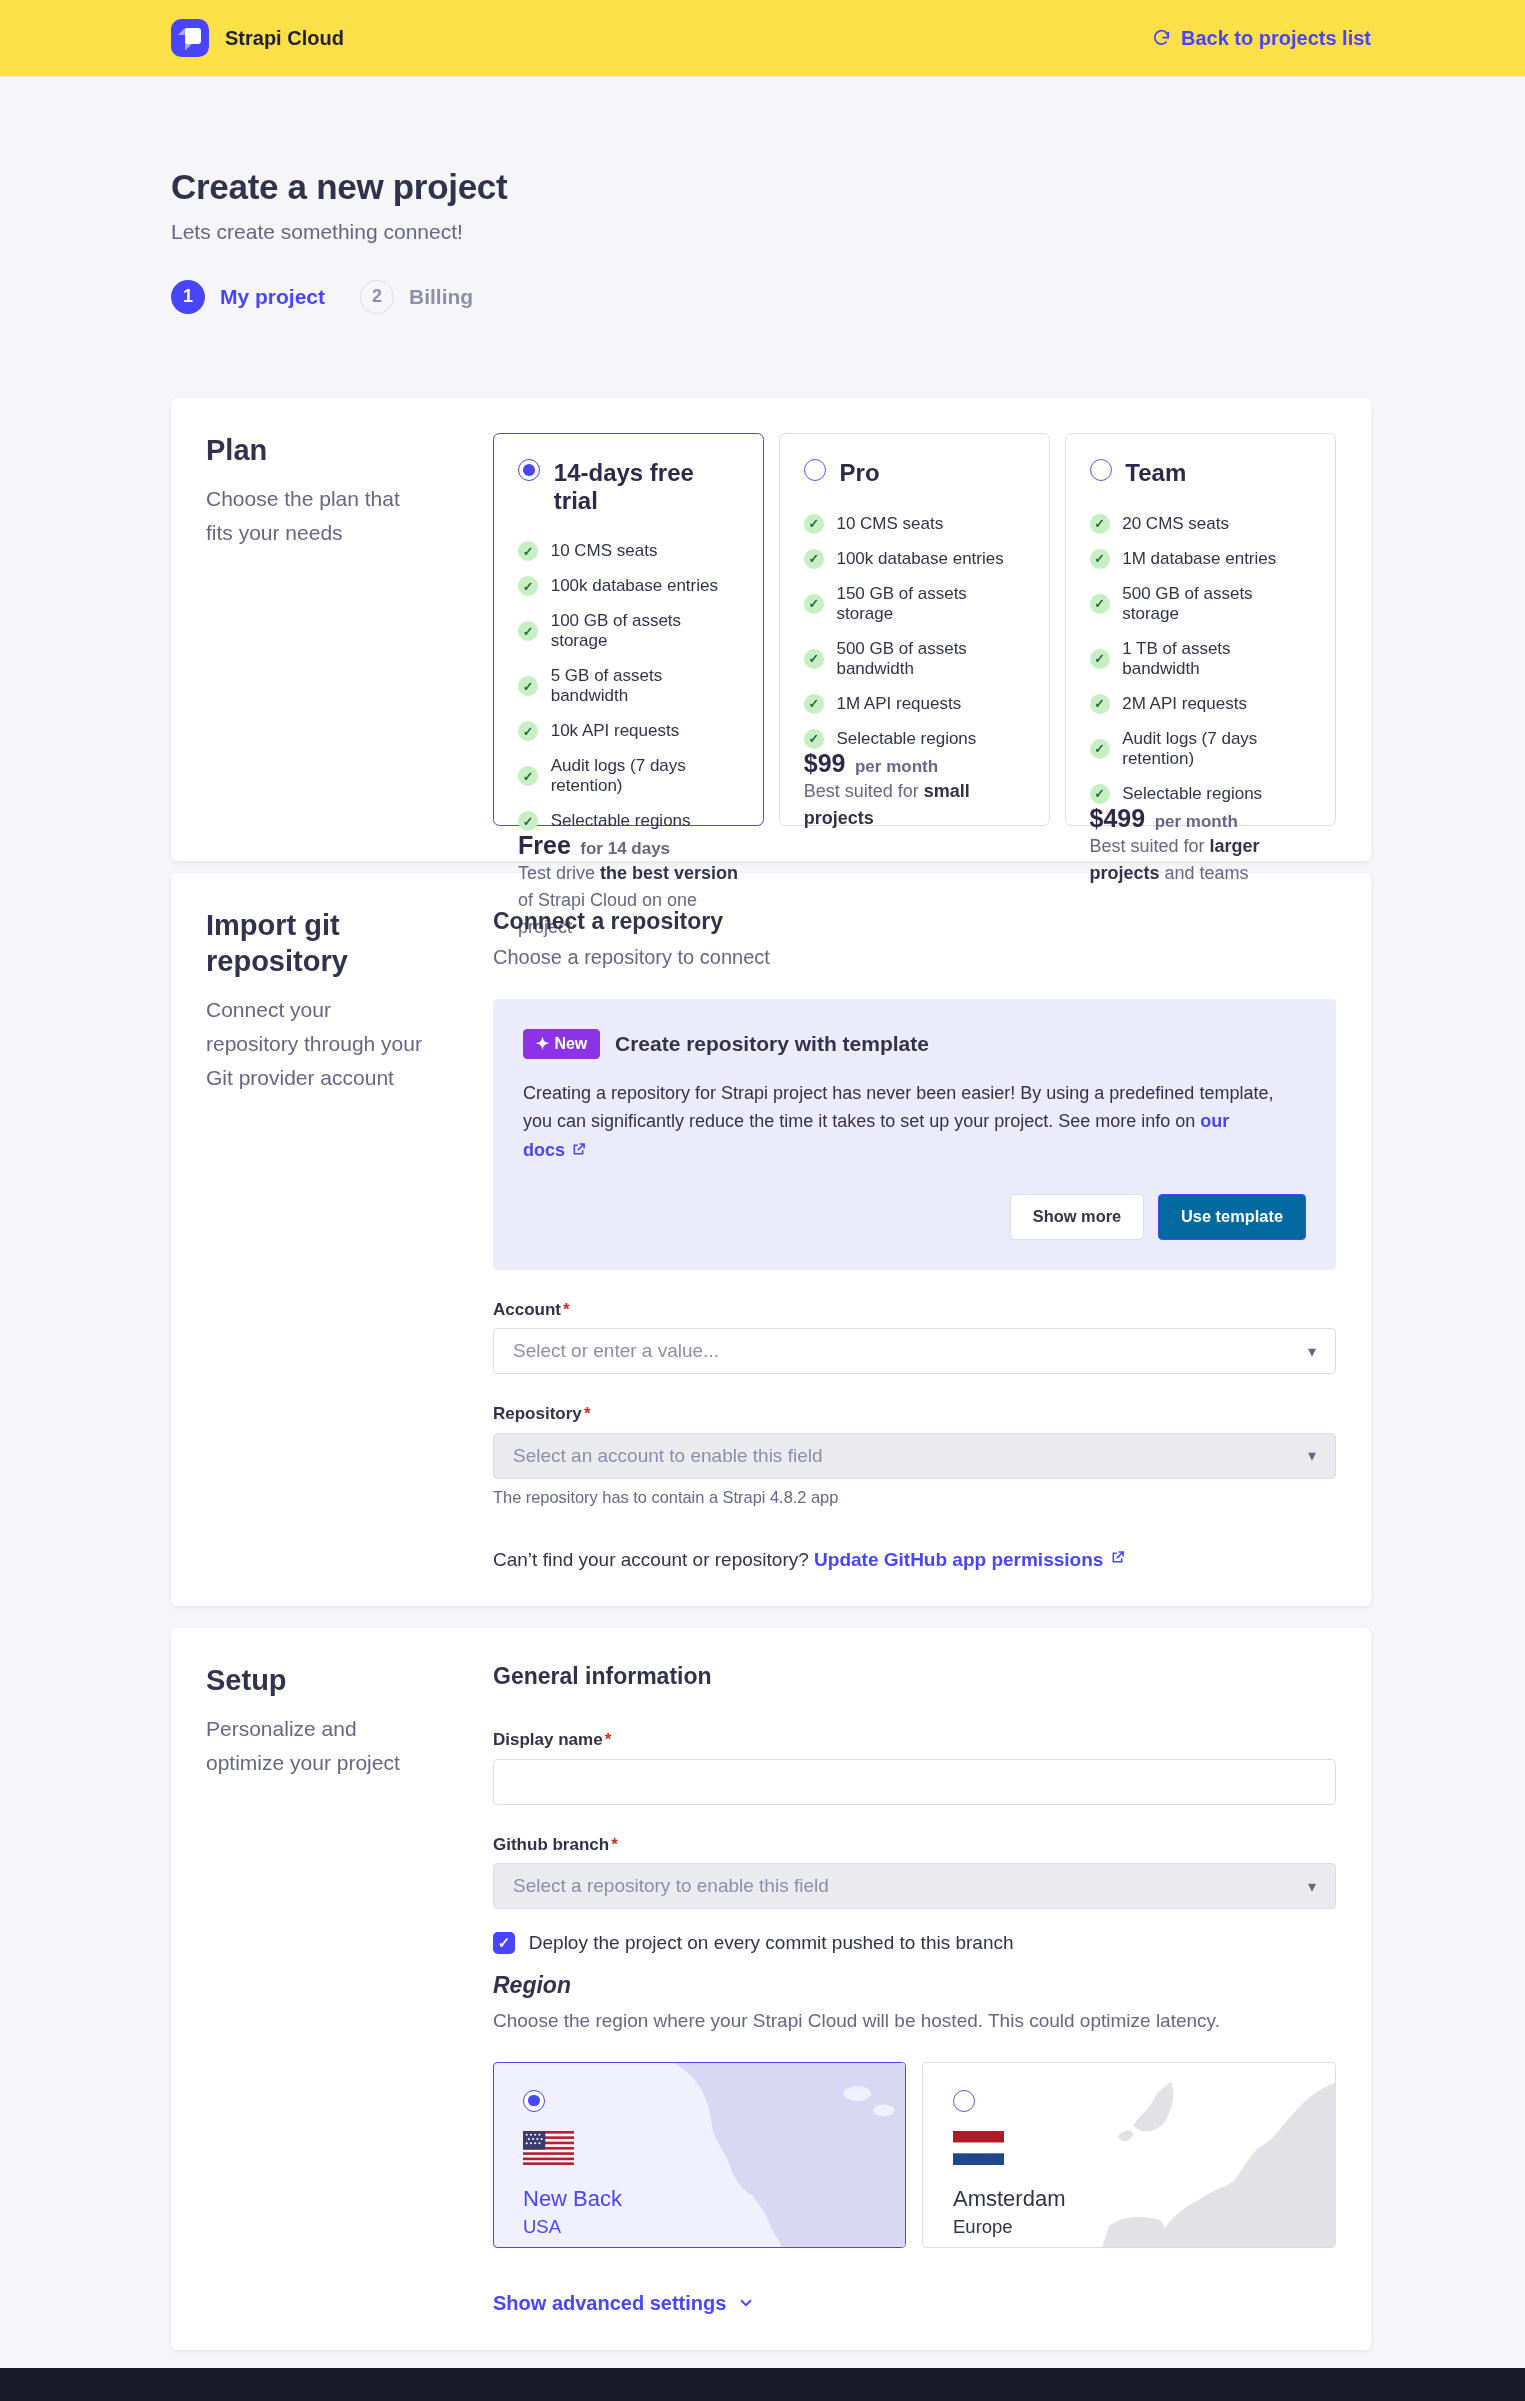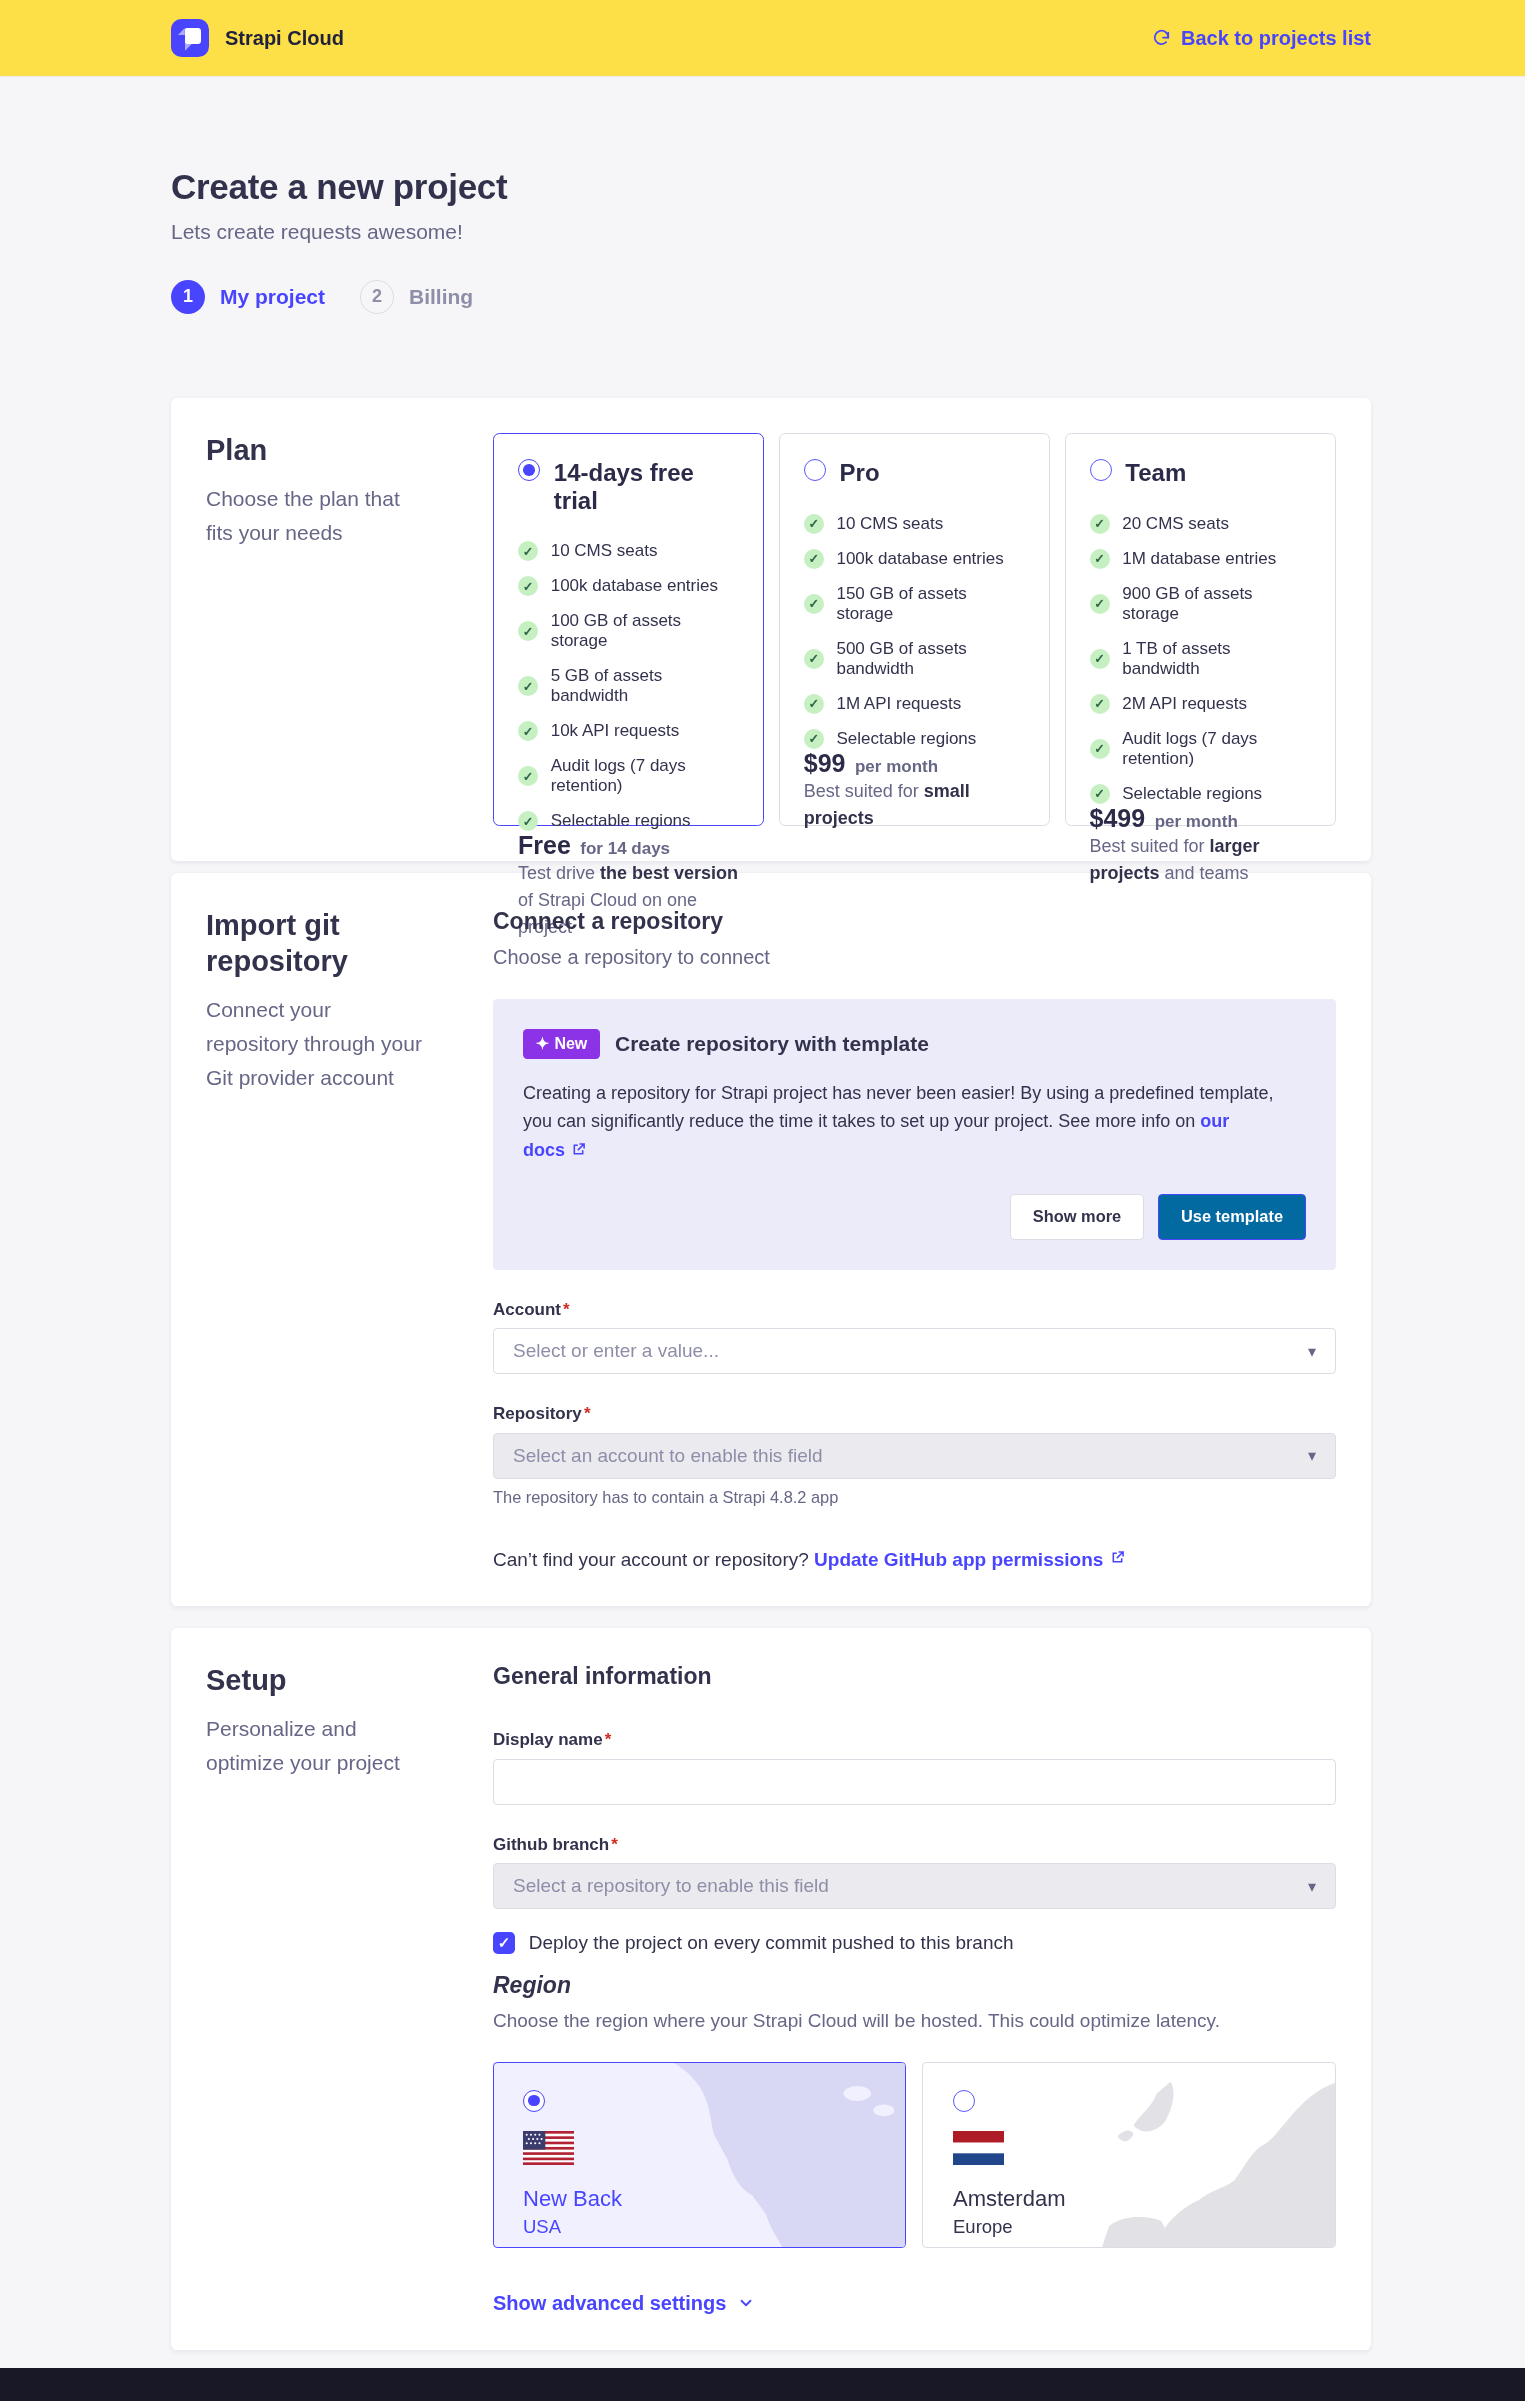--- a/index.html
+++ b/index.html
@@ -132,21 +132,21 @@
           <path d="M20.5 11a8.5 8.5 0 1 0-2.6 5.7"></path>
           <path d="M20.5 4.5v6.5h-6.5"></path>
         </svg>
       <span>Back to projects list</span>
     </div>
   </div>
 
   <div class="main">
 
     <div class="h1">Create a new project</div>
-    <div class="sub">Lets create requests awesome!</div>
+    <div class="sub">Lets create something connect!</div>
 
     <div class="steps">
       <div class="step active">
         <span class="step-dot">1</span>
         <span class="step-label">My project</span>
       </div>
       <div class="step inactive">
         <span class="step-dot">2</span>
         <span class="step-label">Billing</span>
       </div>
@@ -248,21 +248,21 @@
             <li>
                 <span class="chk">✓</span>
                 <span>20 CMS seats</span>
               </li>
             <li>
                 <span class="chk">✓</span>
                 <span>1M database entries</span>
               </li>
             <li>
                 <span class="chk">✓</span>
-                <span>900 GB of assets storage</span>
+                <span>500 GB of assets storage</span>
               </li>
             <li>
                 <span class="chk">✓</span>
                 <span>1 TB of assets bandwidth</span>
               </li>
             <li>
                 <span class="chk">✓</span>
                 <span>2M API requests</span>
               </li>
             <li>

